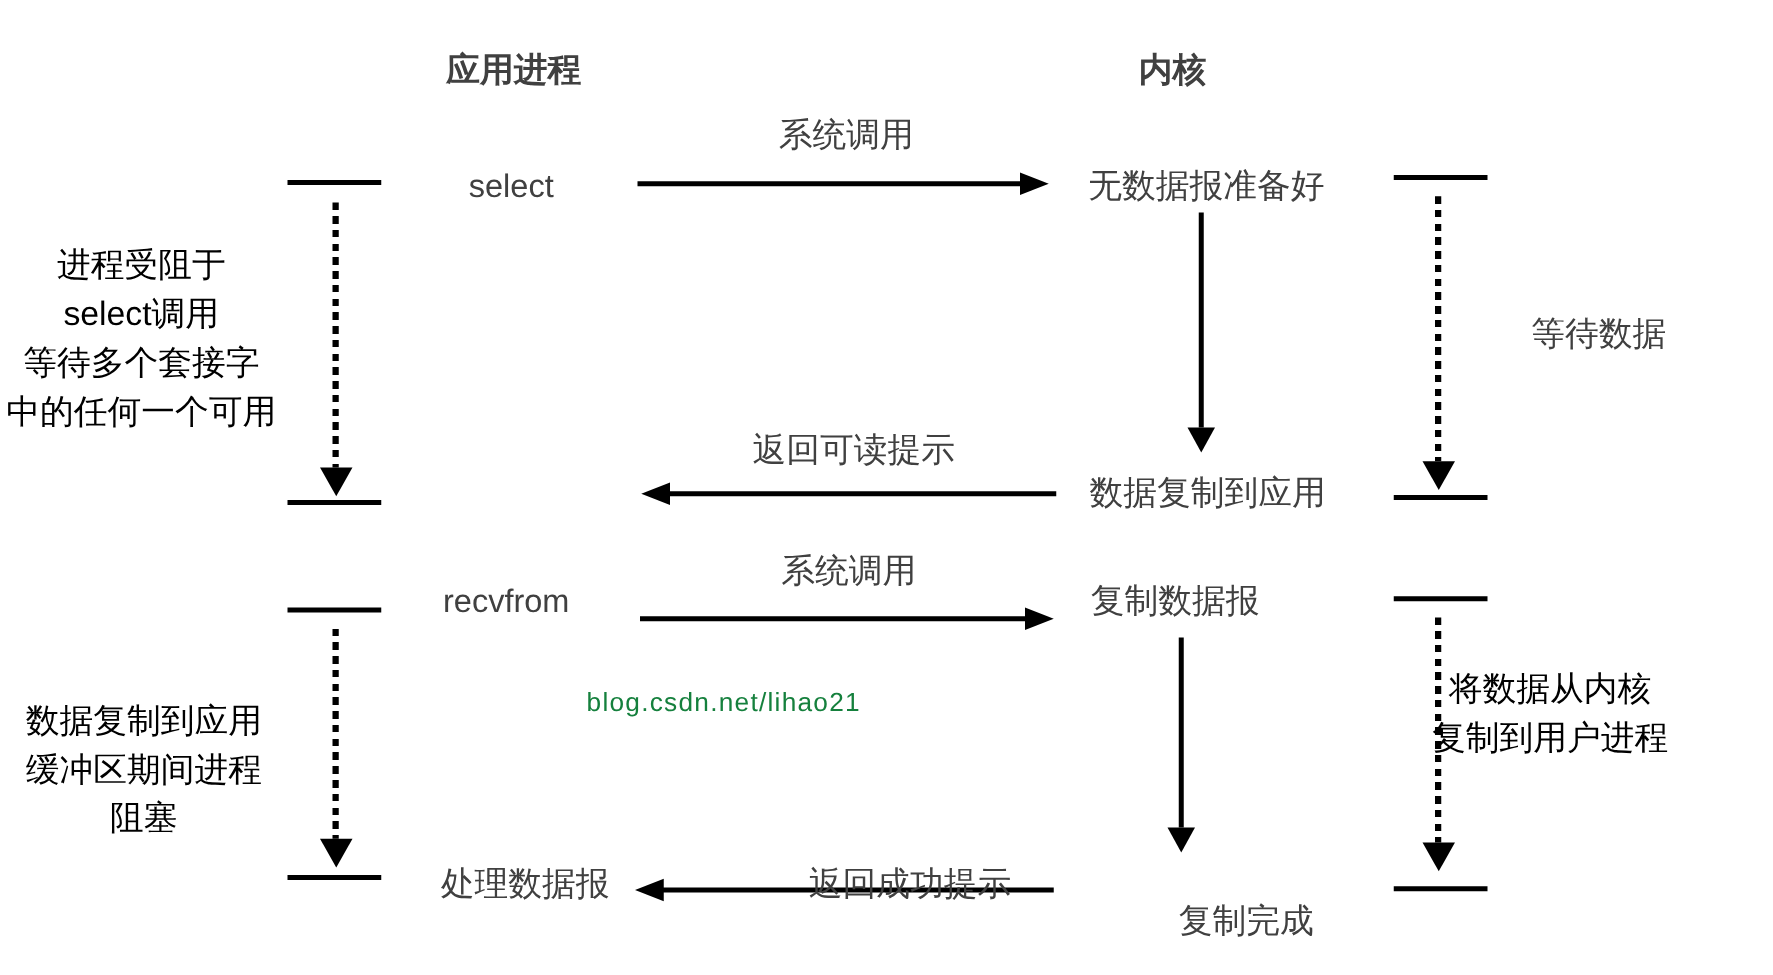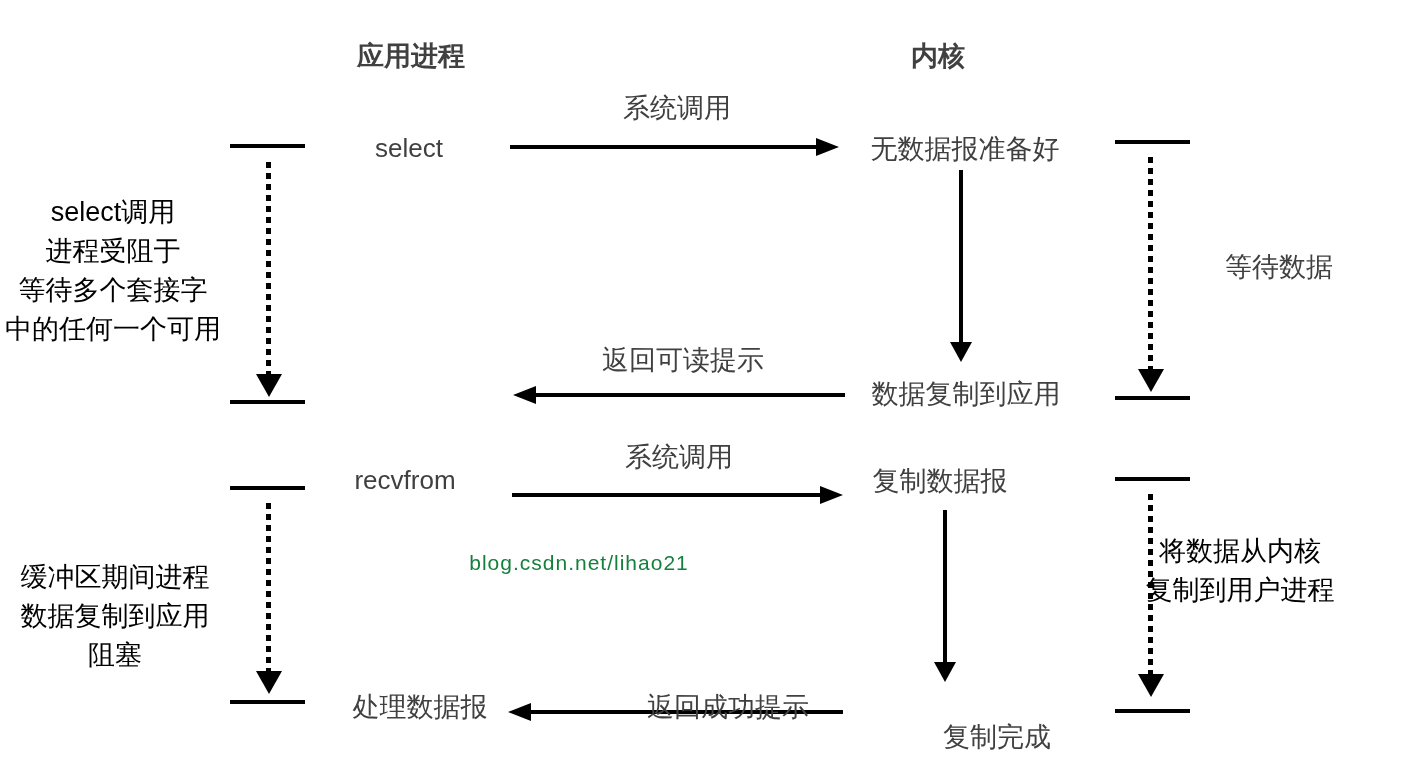--- a/index.html
+++ b/index.html
@@ -130,29 +130,29 @@
   <div class="label latin" style="left:409px; top:149px;">select</div>
   <div class="label latin" style="left:405px; top:481px;">recvfrom</div>
   <div class="label" style="left:420px; top:707px;">处理数据报</div>
 
   <div class="label" style="left:965px; top:149px;">无数据报准备好</div>
   <div class="label" style="left:966px; top:394px;">数据复制到应用</div>
   <div class="label" style="left:940px; top:481px;">复制数据报</div>
   <div class="label" style="left:997px; top:708px;margin-top:29px;">复制完成</div>
 
   <div class="block" style="left:113px; top:271px;">
+    <div>进程受阻于</div>
     <div>select调用</div>
-    <div>进程受阻于</div>
     <div>等待多个套接字</div>
     <div>中的任何一个可用</div>
   </div>
 
   <div class="block" style="left:115px; top:616px;">
+    <div>数据复制到应用</div>
     <div>缓冲区期间进程</div>
-    <div>数据复制到应用</div>
     <div>阻塞</div>
   </div>
 
   <div class="label" style="left:1279px; top:267px;">等待数据</div>
 
   <div class="block" style="left:1240px; top:571px;">
     <div>将数据从内核</div>
     <div>复制到用户进程</div>
   </div>
 

